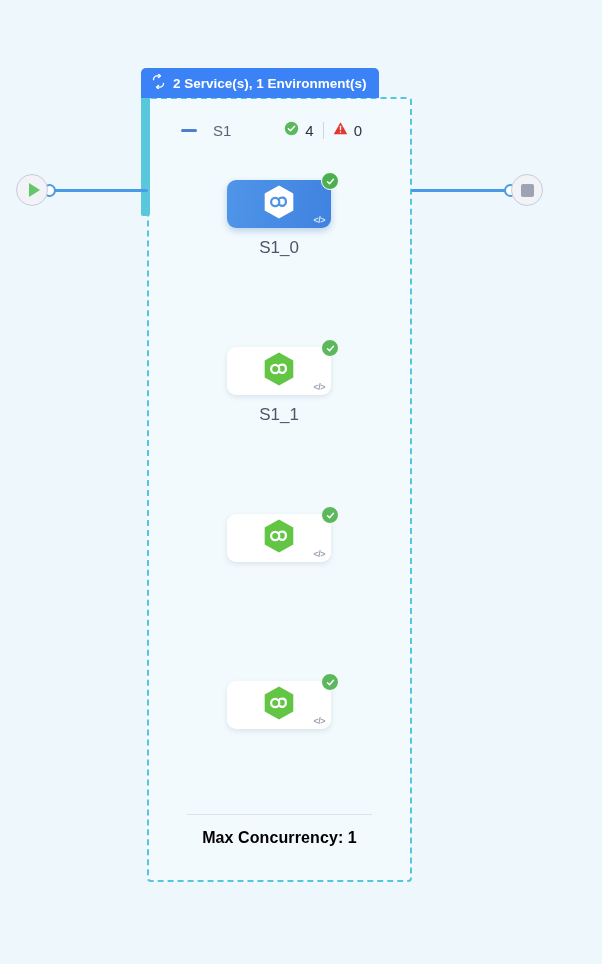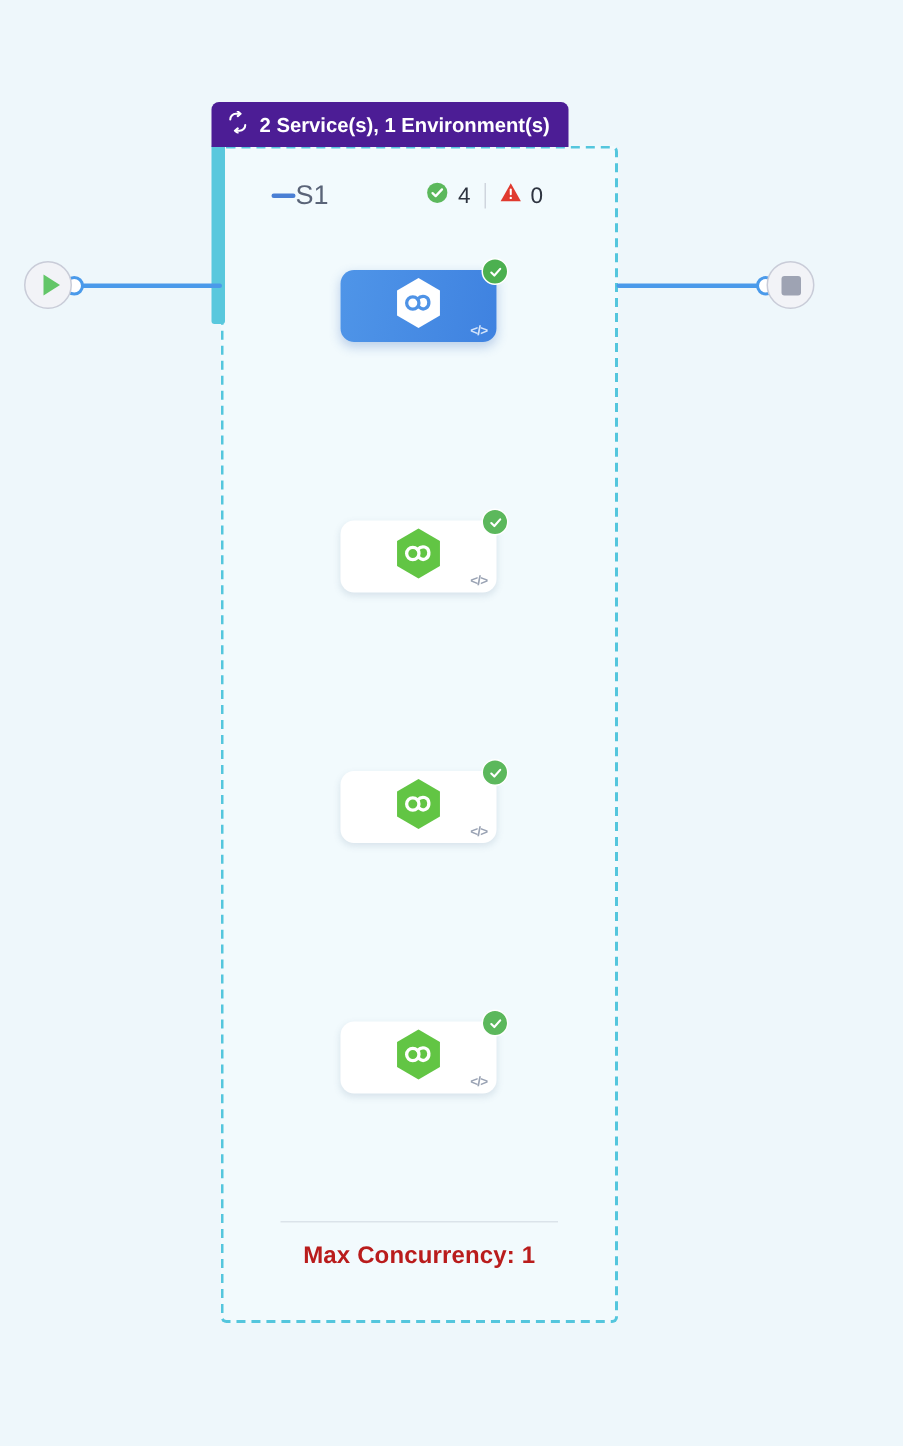--- a/index.html
+++ b/index.html
@@ -99,21 +99,21 @@
     border-radius: 2px;
   }
 
   
   #group-header {
     position: absolute;
     left: 141px;
     top: 68px;
     height: 30px;
     padding: 0 12px 0 10px;
-    background: #4c1d95;
+    background: #3b82f6;
     border-radius: 5px 5px 0 0;
     display: flex;
     align-items: center;
     gap: 7px;
     color: #ffffff;
     font-size: 13.5px;
     font-weight: bold;
     white-space: nowrap;
   }
   #group-header .loop-icon { display: block; }
@@ -131,21 +131,22 @@
     padding: 0 50px 0 34px;
   }
   #collapse-icon {
     width: 16px;
     height: 3px;
     background: #4a7fd4;
     border-radius: 2px;
     flex: none;
   }
   #service-label {
-    font-size: 18px;
+    margin-left: 16px;
+    font-size: 15px;
     color: #5a6478;
     font-weight: normal;
   }
   .counters {
     margin-left: auto;
     display: flex;
     align-items: center;
     gap: 7px;
     font-size: 15px;
     color: #2e3440;
@@ -230,21 +231,21 @@
   }
   #footer-divider {
     width: 185px;
     height: 1px;
     background: #dbe3ea;
     margin: 0 auto 14px auto;
   }
   #footer-text {
     font-size: 16px;
     font-weight: bold;
-    color: #b91c1c;
+    color: #000000;
     letter-spacing: 0.1px;
   }
 </style>
 </head>
 <body>
 
 <div id="canvas">
 
   <div id="group-region"></div>
   <div id="group-handle"></div>
@@ -310,37 +311,39 @@
                 <path d="M16.4 15.4 C19.2 12.2 23.6 13.4 23.9 17.2 C24.2 21.1 20.4 23.4 17.6 20.9"></path>
               </g>
             </svg></span>
           <span class="code-badge">&lt;/&gt;</span>
           <span class="status-badge">
             <svg width="11" height="11" viewBox="0 0 20 20">
               <polyline points="4.6,10.4 8.3,14 15.4,5.9" fill="none" stroke="#ffffff" stroke-width="2.6" stroke-linecap="round" stroke-linejoin="round"></polyline>
             </svg>
           </span>
         </div>
+        <div class="node-label">S1_0</div>
       </div>
       <div class="node" style="left: 227px; top: 347px;">
         <div class="node-card">
           <span><svg width="34" height="36" viewBox="0 0 34 36">
               <path d="M17 1.4 L31.3 9.6 L31.3 26.4 L17 34.6 L2.7 26.4 L2.7 9.6 Z" fill="#62c544"></path>
               <g fill="none" stroke="#ffffff" stroke-width="2.2" stroke-linecap="round">
                 <circle cx="13.2" cy="18" r="4.1"></circle>
                 <path d="M16.4 15.4 C19.2 12.2 23.6 13.4 23.9 17.2 C24.2 21.1 20.4 23.4 17.6 20.9"></path>
               </g>
             </svg></span>
           <span class="code-badge">&lt;/&gt;</span>
           <span class="status-badge">
             <svg width="11" height="11" viewBox="0 0 20 20">
               <polyline points="4.6,10.4 8.3,14 15.4,5.9" fill="none" stroke="#ffffff" stroke-width="2.6" stroke-linecap="round" stroke-linejoin="round"></polyline>
             </svg>
           </span>
         </div>
+        <div class="node-label">S1_1</div>
       </div>
       <div class="node" style="left: 227px; top: 514px;">
         <div class="node-card">
           <span><svg width="34" height="36" viewBox="0 0 34 36">
               <path d="M17 1.4 L31.3 9.6 L31.3 26.4 L17 34.6 L2.7 26.4 L2.7 9.6 Z" fill="#62c544"></path>
               <g fill="none" stroke="#ffffff" stroke-width="2.2" stroke-linecap="round">
                 <circle cx="13.2" cy="18" r="4.1"></circle>
                 <path d="M16.4 15.4 C19.2 12.2 23.6 13.4 23.9 17.2 C24.2 21.1 20.4 23.4 17.6 20.9"></path>
               </g>
             </svg></span>

